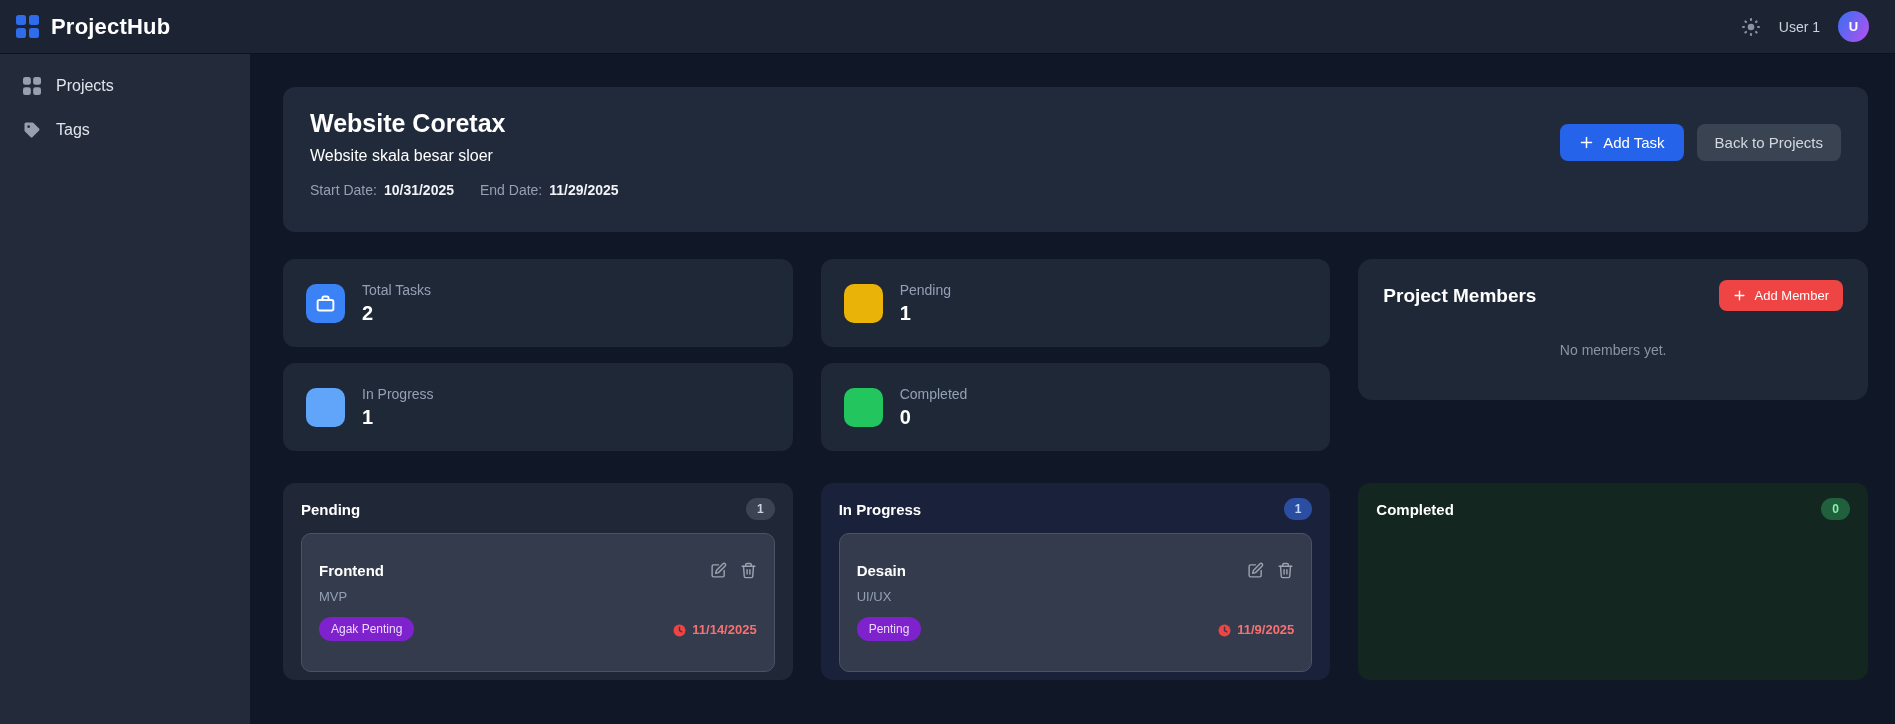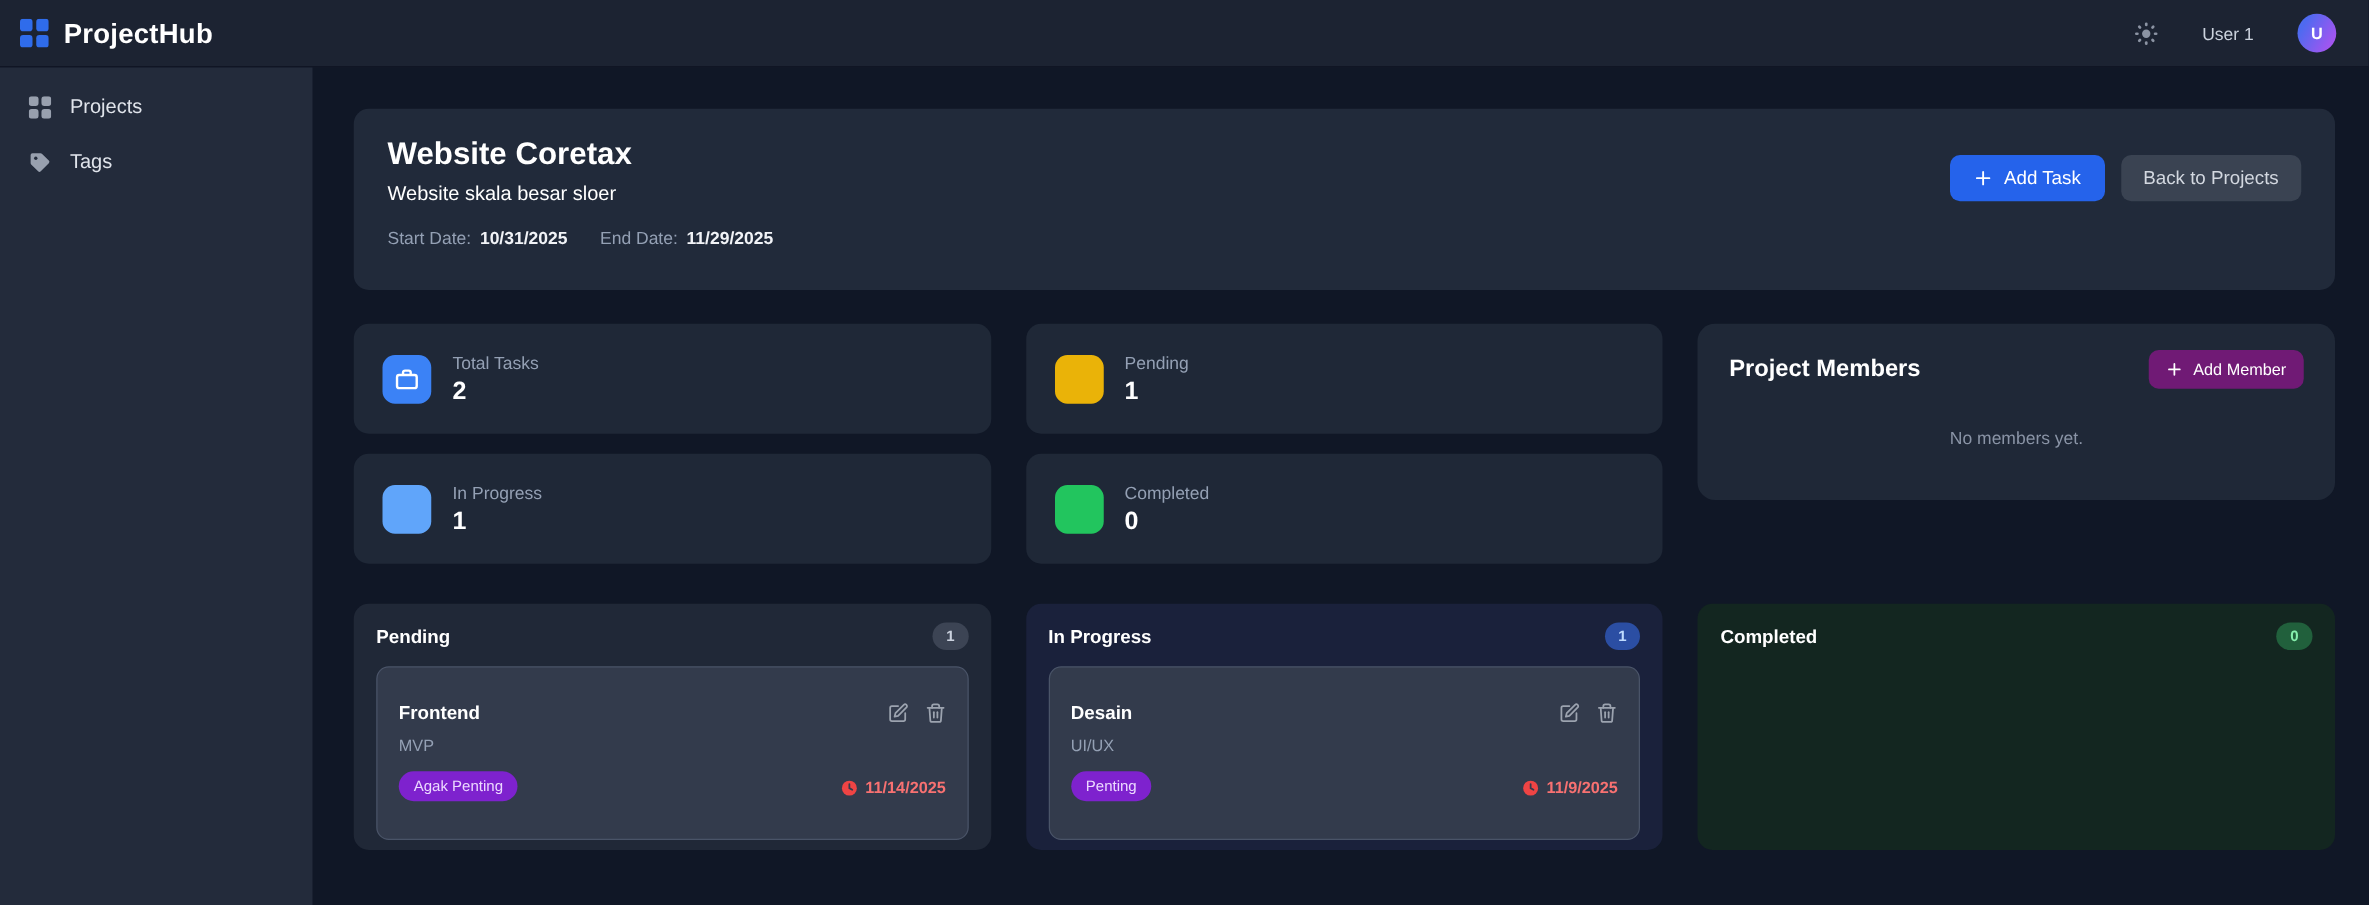--- a/index.html
+++ b/index.html
@@ -10,21 +10,21 @@
     color:#ffffff;
     overflow:hidden;
   }
   
   .topbar {
     height:54px; display:flex; align-items:center; justify-content:space-between;
     background:#1c2332; border-bottom:1px solid #0c1220; padding:0 26px 0 16px;
   }
   .brand { display:flex; align-items:center; gap:12px; }
   .brand-name { font-size:22px; font-weight:700; letter-spacing:0.2px; }
-  .topbar-right { display:flex; align-items:center; gap:35px; }
+  .topbar-right { display:flex; align-items:center; gap:18px; }
   .theme-btn { background:none; border:none; cursor:pointer; display:flex; align-items:center; }
   .user-name { font-size:14px; color:#cbd2dd; }
   .avatar {
     width:31px; height:31px; border-radius:50%;
     background:linear-gradient(120deg,#4e6af0 20%,#a455f0 85%);
     display:flex; align-items:center; justify-content:center;
     font-size:13px; font-weight:700; color:#fff; cursor:pointer;
   }
   
   .layout { display:flex; height:670px; }
@@ -44,21 +44,21 @@
   .dates { display:flex; gap:26px; margin-top:17px; font-size:14px; }
   .date-pair { display:flex; gap:7px; align-items:baseline; }
   .date-label { color:#94a0b4; }
   .date-value { color:#f1f3f7; font-weight:700; }
   .header-actions { display:flex; gap:13px; align-items:flex-start; margin-top:15px; }
   .btn { border:none; border-radius:8px; font-size:15px; cursor:pointer;
          display:flex; align-items:center; gap:9px;
          font-family:"Liberation Sans","DejaVu Sans",sans-serif; }
   .btn-primary { background:#2563eb; color:#fff; padding:10px 19px; }
   .btn-secondary { background:#3a4352; color:#d3d8e0; padding:10px 18px; }
-  .btn-small { background:#701a75; color:#fff; padding:8px 14px; font-size:13px; border-radius:8px; }
+  .btn-small { background:#ef4444; color:#fff; padding:8px 14px; font-size:13px; border-radius:8px; }
   
   .stats-grid {
     display:grid; grid-template-columns:1fr 1fr 1fr;
     grid-template-rows:88px 88px; column-gap:28px; row-gap:16px; margin-top:27px;
   }
   .stat-card {
     background:#1f2837; border-radius:12px;
     display:flex; align-items:center; gap:17px; padding:0 23px;
   }
   .stat-square { width:39px; height:39px; border-radius:10px; flex-shrink:0;

